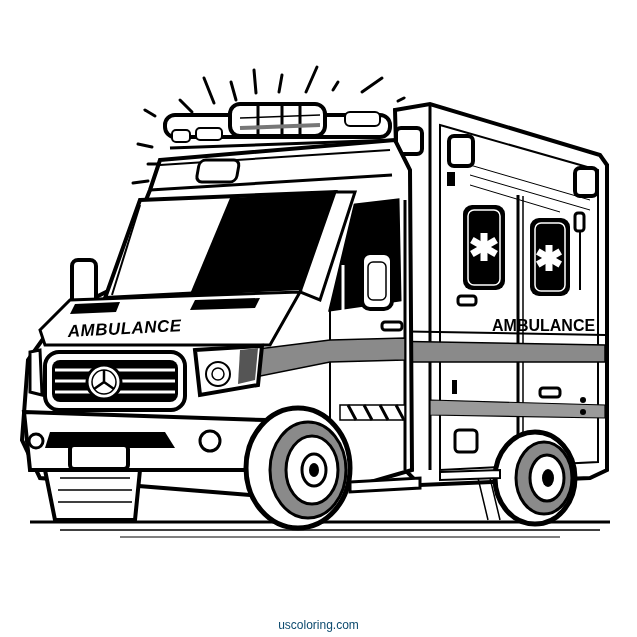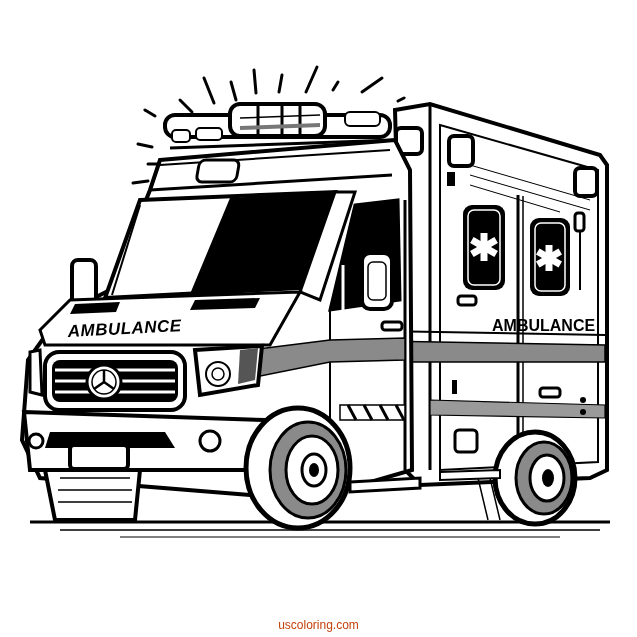--- a/index.html
+++ b/index.html
@@ -2,21 +2,21 @@
 <html><head>
   <meta charset="utf-8">
   <style>
     html, body { margin: 0; padding: 0; background: #ffffff; }
     body { width: 637px; height: 637px; overflow: hidden; position: relative; font-family: "Liberation Sans", sans-serif; }
     .canvas { position: absolute; left: 0; top: 0; width: 637px; height: 637px; }
     svg { display: block; }
     .ink { stroke: #000; fill: none; stroke-linecap: round; stroke-linejoin: round; }
     .watermark {
       position: absolute; left: 0; width: 637px; top: 618px; text-align: center;
-      font-family: "Liberation Sans", sans-serif; font-size: 12px; color: #c2410c;
+      font-family: "Liberation Sans", sans-serif; font-size: 12px; color: #0c4a6e;
     }
     .svg-text-front { font-family: "Liberation Sans", sans-serif; font-weight: bold; font-style: italic; font-size: 17px; fill: #000; letter-spacing: 0.5px; }
     .svg-text-side { font-family: "Liberation Sans", sans-serif; font-weight: bold; font-size: 16px; fill: #000; }
   </style>
 </head>
 <body>
 
 <div class="canvas">
   <svg width="637" height="637" viewBox="0 0 637 637" xmlns="http://www.w3.org/2000/svg">
 

